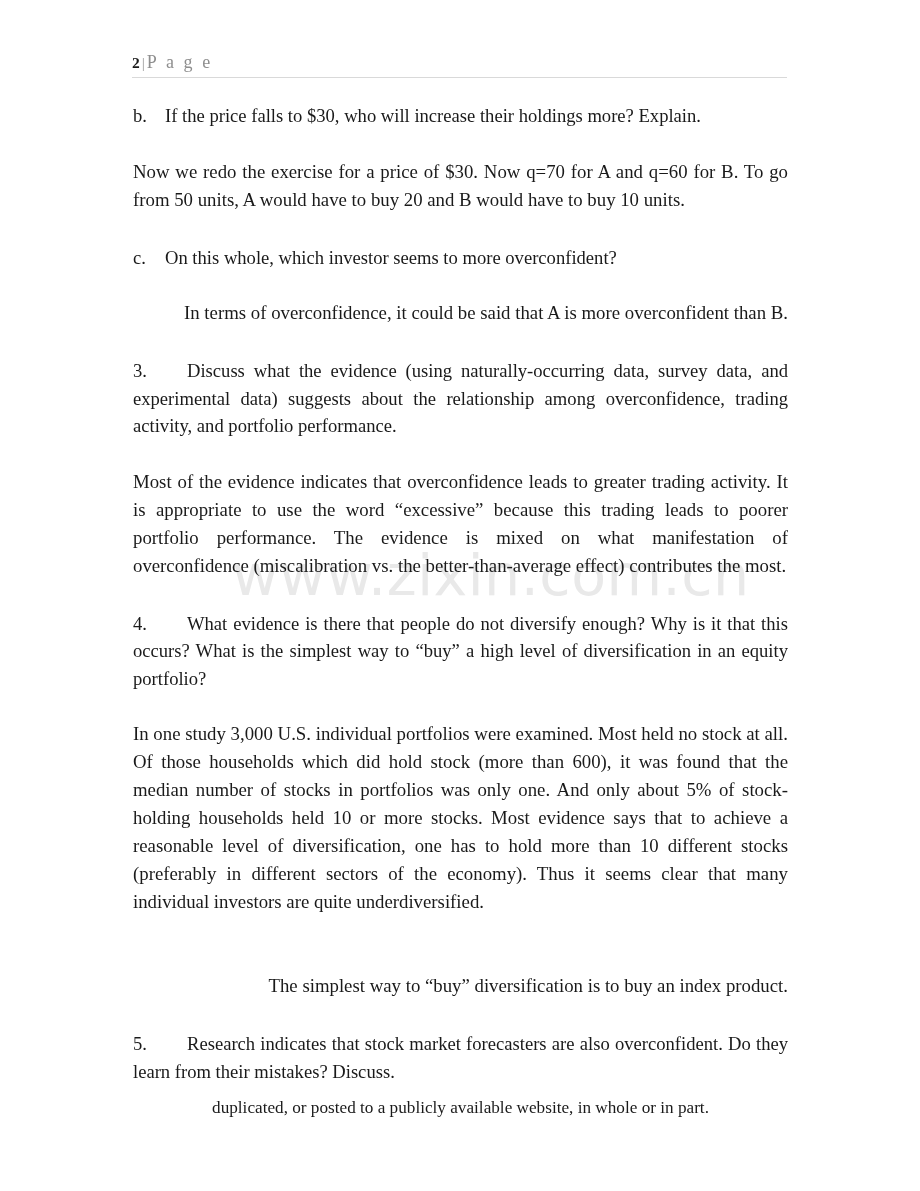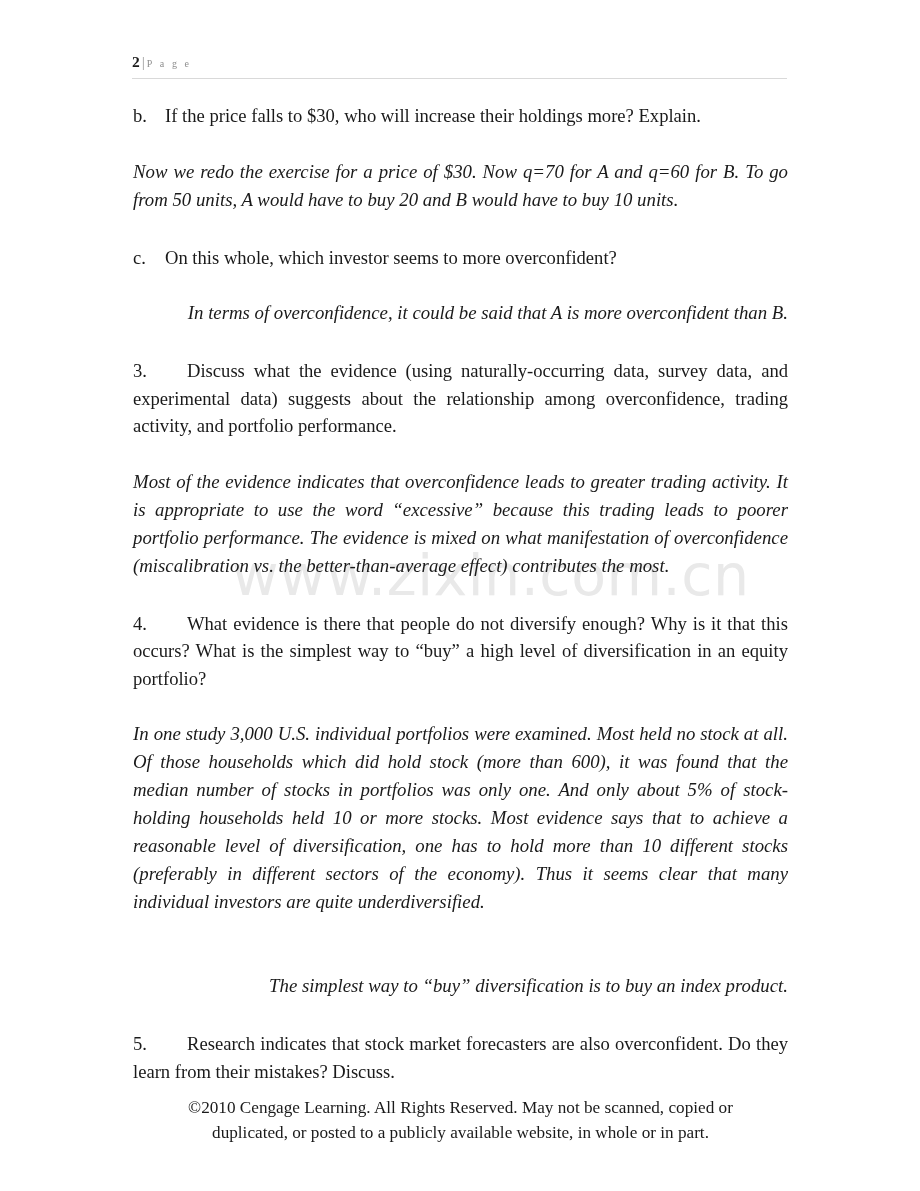--- a/index.html
+++ b/index.html
@@ -41,21 +41,21 @@
     color: #1a1a1a;
     font-size: 15.5px;
   }
   .page-header .pg-sep {
     color: #9a9a9a;
     padding: 0 2px;
   }
   .page-header .pg-word {
     color: #8e8e8e;
     letter-spacing: 2.6px;
-    font-size: 10px;
+    font-size: 18px;
   }
 
   
   .body-col {
     position: absolute;
     left: 133px;
     top: 102px;
     width: 655px;
   }
 
@@ -83,21 +83,20 @@
     text-align: left;
   }
   .sub-item .letter {
     position: absolute;
     left: 0;
     top: 0;
     width: 24px;
   }
 
   .answer {
-    font-style: italic;
     font-size: 18.8px;
     line-height: 28px;
     text-align: justify;
   }
   .answer-last {
     text-align: right;
   }
   .gap-md { height: 28px; }
   .gap-lg { height: 30px; }
 
@@ -169,17 +168,16 @@
     <div class="gap-md"></div>
 
     <p class="answer answer-last">The simplest way to “buy” diversification is to buy an index product.</p>
     <div class="gap-lg"></div>
 
     <p class="q-num"><span class="num">5.</span><span>Research indicates that stock market forecasters are also overconfident.  Do they learn from their mistakes?  Discuss.</span></p>
 
   </div>
 
   <div class="page-footer">
-    <div>©2010 Cengage Learning.  All Rights Reserved.  May not be scanned, copied or</div>
     <div>duplicated, or posted to a publicly available website, in whole or in part.</div>
   </div>
 
 </div>
 
 </body></html>

